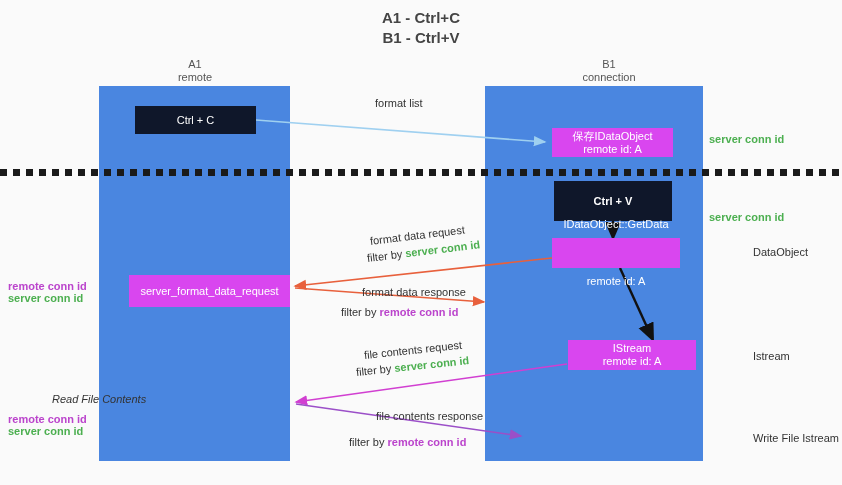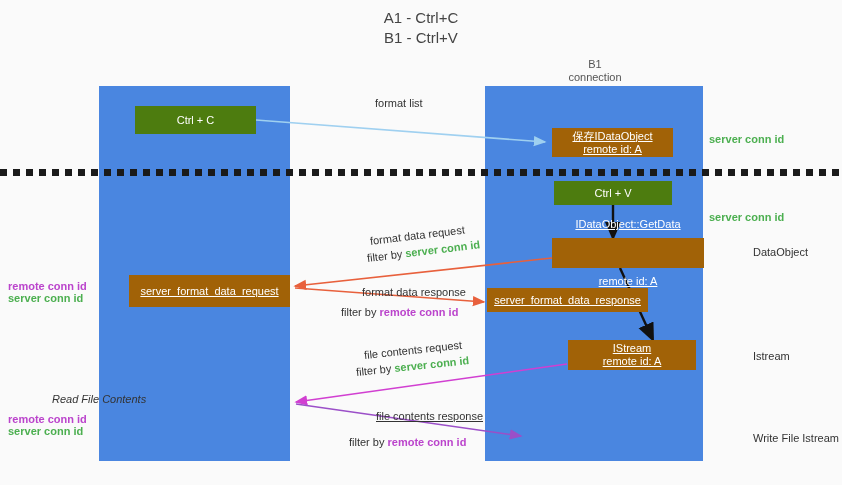--- a/index.html
+++ b/index.html
@@ -9,20 +9,21 @@
     font-family:"Liberation Sans","DejaVu Sans",sans-serif;
     overflow:hidden;
     position:relative;
   }
   #stage{position:absolute;left:0;top:0;width:842px;height:485px;}
 
   .title{
     position:absolute;left:0;top:8px;width:842px;
     text-align:center;color:#444;font-size:15px;line-height:20px;
     white-space:pre-line;
+    font-weight:bold;
   }
 
   .col-head{
     position:absolute;text-align:center;color:#555;font-size:11px;line-height:13px;
   }
   .col-head .l1{display:block;}
   .col-head .l2{display:block;}
 
   .lane{position:absolute;background:#4a86e0;}
 
@@ -30,22 +31,22 @@
     position:absolute;left:0;top:169px;width:842px;height:7px;
     background-image:repeating-linear-gradient(to right,#1a1a1a 0px,#1a1a1a 7px,rgba(0,0,0,0) 7px,rgba(0,0,0,0) 13px);
   }
 
   .box{
     position:absolute;
     display:flex;flex-direction:column;align-items:center;justify-content:center;
     color:#ffffff;font-size:11px;line-height:13px;text-align:center;
     box-sizing:border-box;
   }
-  .box.green{background:#4d7c0f;}
-  .box.orange{background:#a16207;text-decoration:underline;}
+  .box.green{background:#0f172a;}
+  .box.orange{background:#d946ef;}
   .box span{display:block;}
 
   .lbl{
     position:absolute;font-size:11px;line-height:14px;color:#333;white-space:nowrap;
   }
   .lbl.green{color:#4caf50;font-weight:bold;}
   .lbl.purple{color:#bb44cc;font-weight:bold;}
   .lbl.dark{color:#333;padding-left:44px;}
   .lbl .green{color:#4caf50;font-weight:bold;}
   .lbl .purple{color:#bb44cc;font-weight:bold;}
@@ -56,21 +57,25 @@
   svg.arrows{position:absolute;left:0;top:0;width:842px;height:485px;pointer-events:none;}
 </style>
 </head>
 <body>
 
 <div id="stage">
 
   <div class="title">A1 - Ctrl+C
 B1 - Ctrl+V</div>
 
-  <div class="col-head" style="left:545px;top:58px;width:100px;">
+  <div class="col-head" style="left:145px;top:58px;width:100px;">
+    <span class="l1">A1</span>
+    <span class="l2">remote</span>
+  </div>
+  <div class="col-head" style="left:559px;top:58px;width:100px;">
     <span class="l1">B1</span>
     <span class="l2">connection</span>
   </div>
 
   <div class="lane" style="left:99px;top:86px;width:191px;height:375px;"></div>
   <div class="lane" style="left:485px;top:86px;width:218px;height:375px;"></div>
 
   <svg class="arrows" viewBox="0 0 842 485">
     <defs>
       <marker id="ah-blue" markerWidth="9" markerHeight="9" refX="7" refY="3.2" orient="auto">
@@ -109,36 +114,33 @@
 
   <div class="box green" style="left:135px;top:106px;width:121px;height:28px;">
     <span>Ctrl + C</span>
   </div>
 
   <div class="box orange" style="left:552px;top:128px;width:121px;height:29px;">
     <span>保存IDataObject</span>
     <span>remote id: A</span>
   </div>
 
-  <div class="box green" style="left:554px;top:181px;width:118px;height:24px;">
+  <div class="box green" style="left:554px;top:181px;width:118px;height:40px;font-weight:bold;">
     <span>Ctrl + V</span>
   </div>
 
-  <div class="box orange" style="left:552px;top:238px;width:152px;height:30px;gap:44px;">
+  <div class="box orange" style="left:552px;top:238px;width:128px;height:30px;gap:44px;">
     <span>IDataObject::GetData</span>
     <span>remote id: A</span>
   </div>
 
   <div class="box orange" style="left:129px;top:275px;width:161px;height:32px;">
     <span>server_format_data_request</span>
   </div>
 
-  <div class="box orange" style="left:487px;top:288px;width:161px;height:24px;">
-    <span>server_format_data_response</span>
-  </div>
 
   <div class="box orange" style="left:568px;top:340px;width:128px;height:30px;">
     <span>IStream</span>
     <span>remote id: A</span>
   </div>
 
 
 
   <div class="lbl" style="left:375px;top:96px;">format list</div>
 
@@ -150,21 +152,21 @@
   <div class="lbl" style="left:362px;top:285px;">format data response</div>
   <div class="lbl" style="left:341px;top:305px;">
     <span>filter by </span><span class="purple">remote conn id</span>
   </div>
 
   <div class="lbl rot-n3" style="left:364px;top:348px;">file contents request</div>
   <div class="lbl rot-n3" style="left:356px;top:365px;">
     <span>filter by </span><span class="green">server conn id</span>
   </div>
 
-  <div class="lbl" style="left:376px;top:409px;text-decoration:underline;">file contents response</div>
+  <div class="lbl" style="left:376px;top:409px;">file contents response</div>
   <div class="lbl" style="left:349px;top:435px;">
     <span>filter by </span><span class="purple">remote conn id</span>
   </div>
 
   <div class="lbl green" style="left:709px;top:132px;">server conn id</div>
   <div class="lbl green" style="left:709px;top:210px;">server conn id</div>
   <div class="lbl dark" style="left:709px;top:245px;">DataObject</div>
   <div class="lbl dark" style="left:709px;top:349px;">Istream</div>
   <div class="lbl dark" style="left:709px;top:431px;">Write File Istream</div>
 

